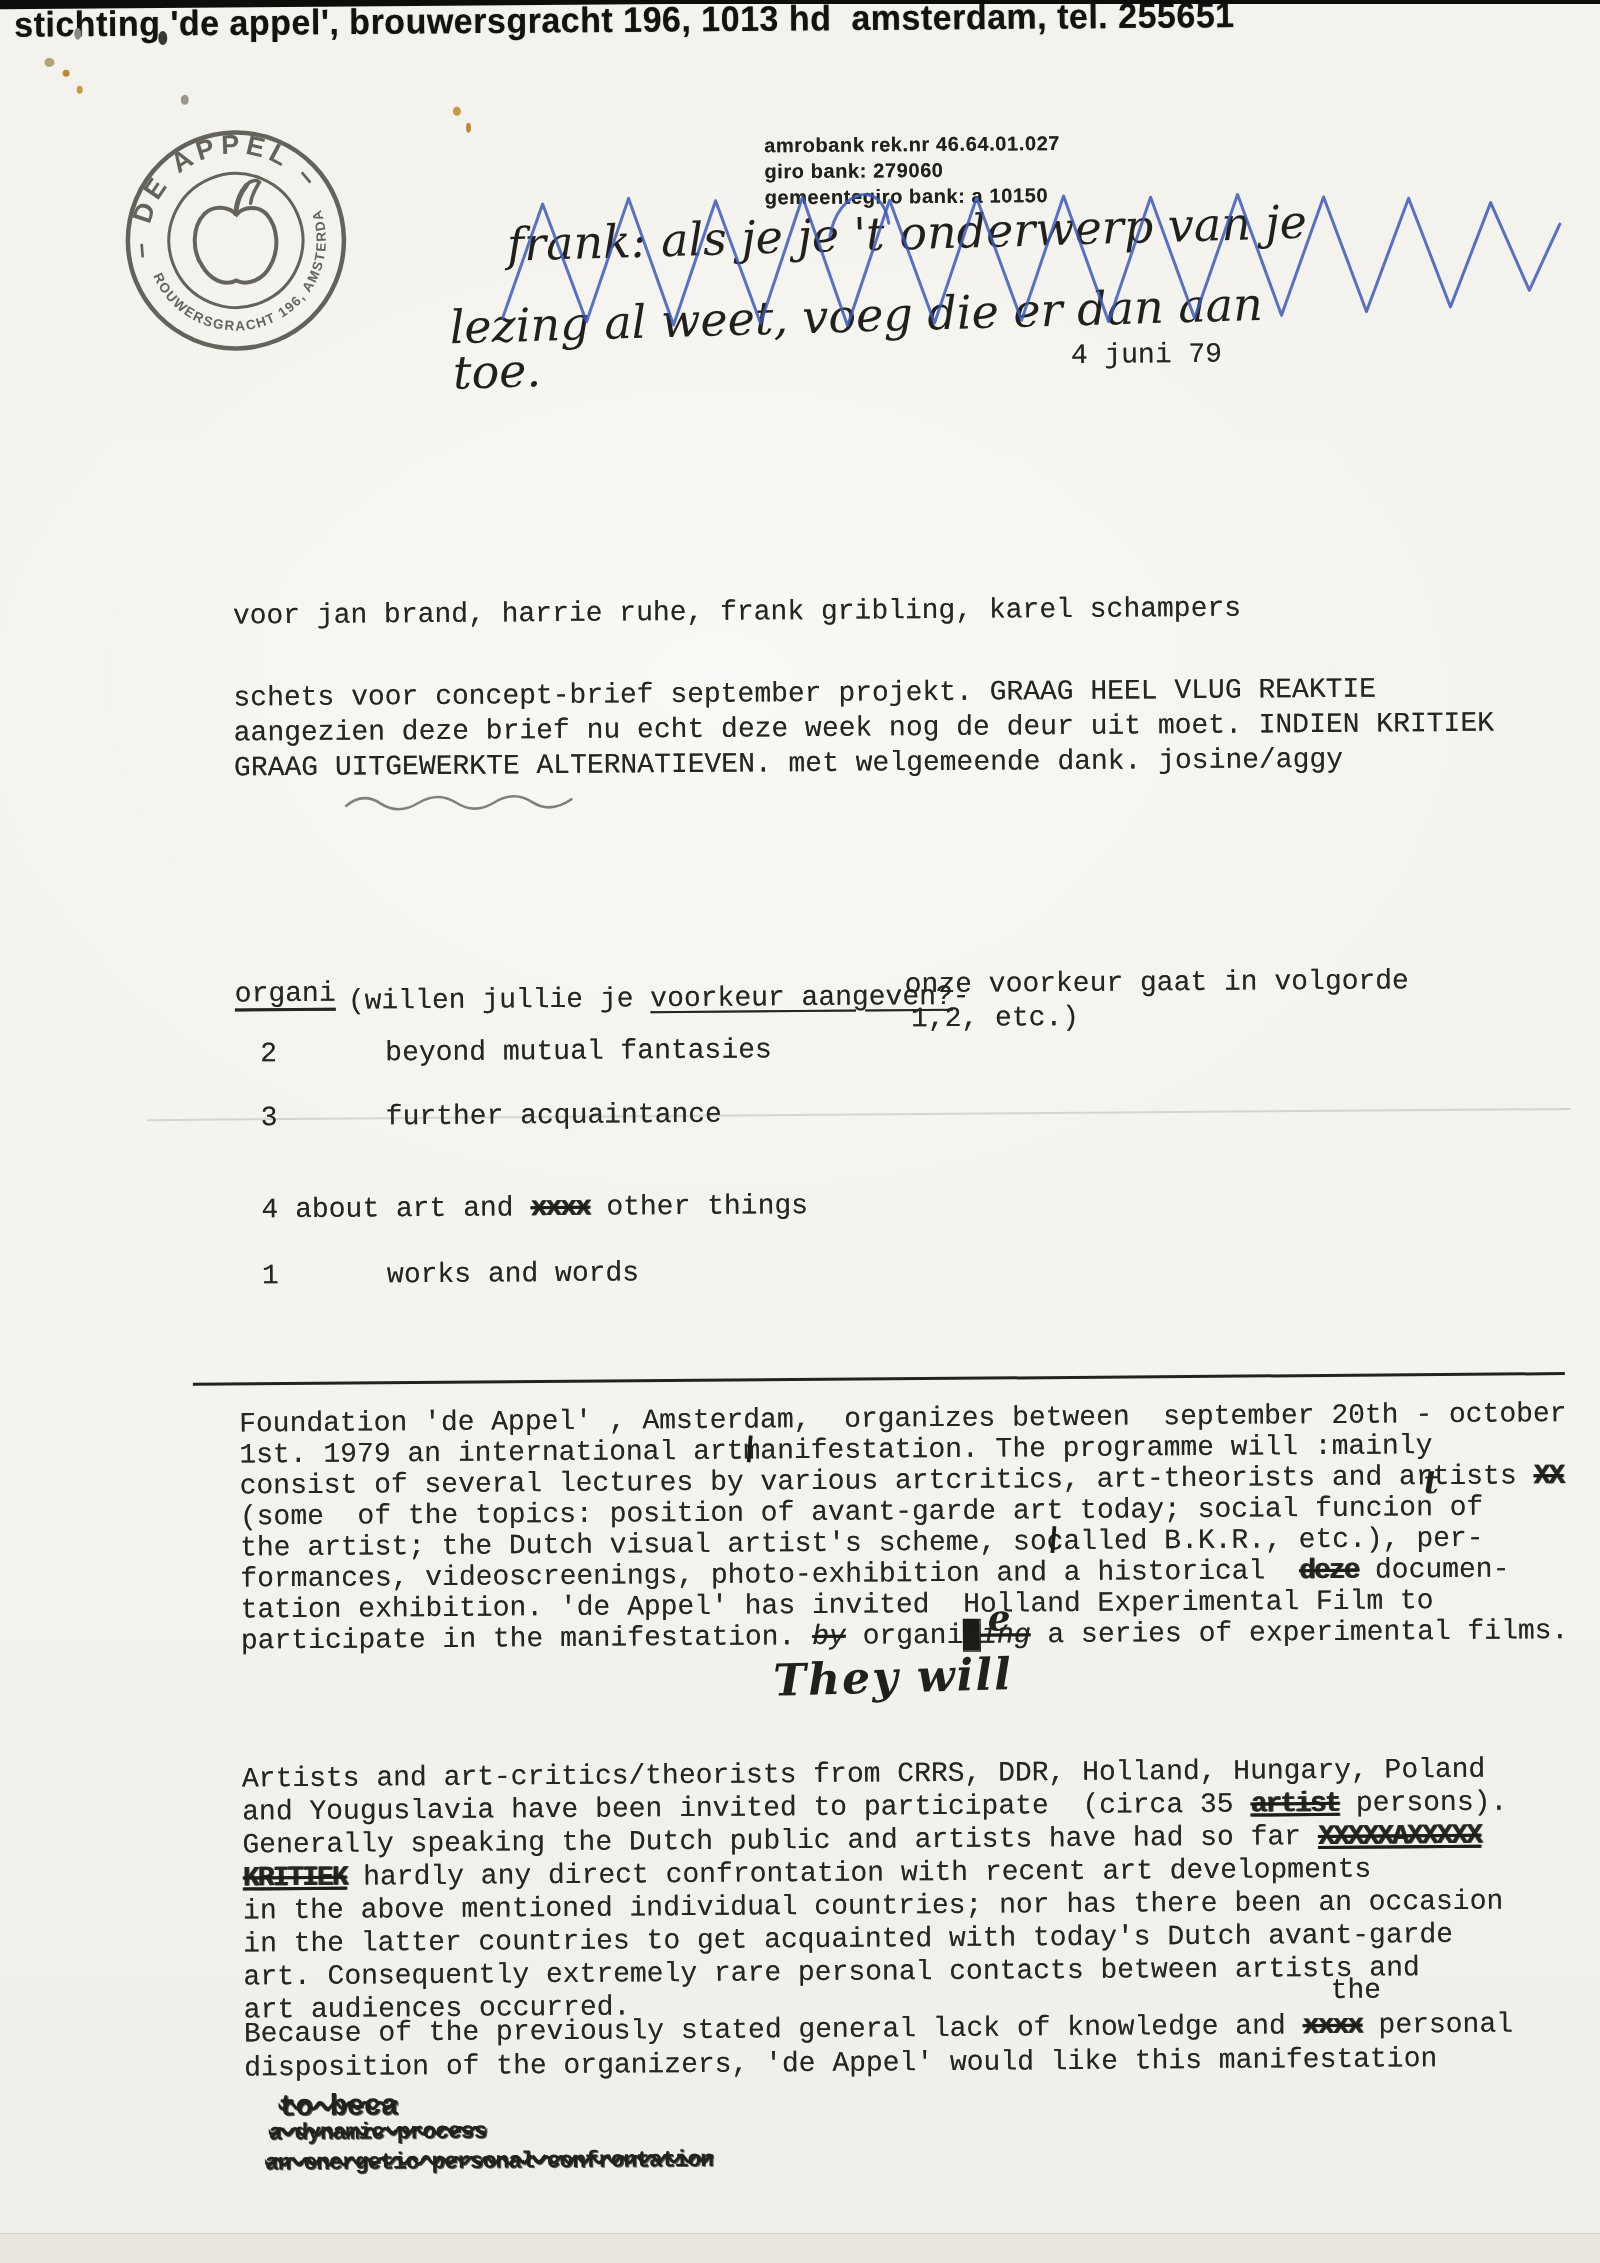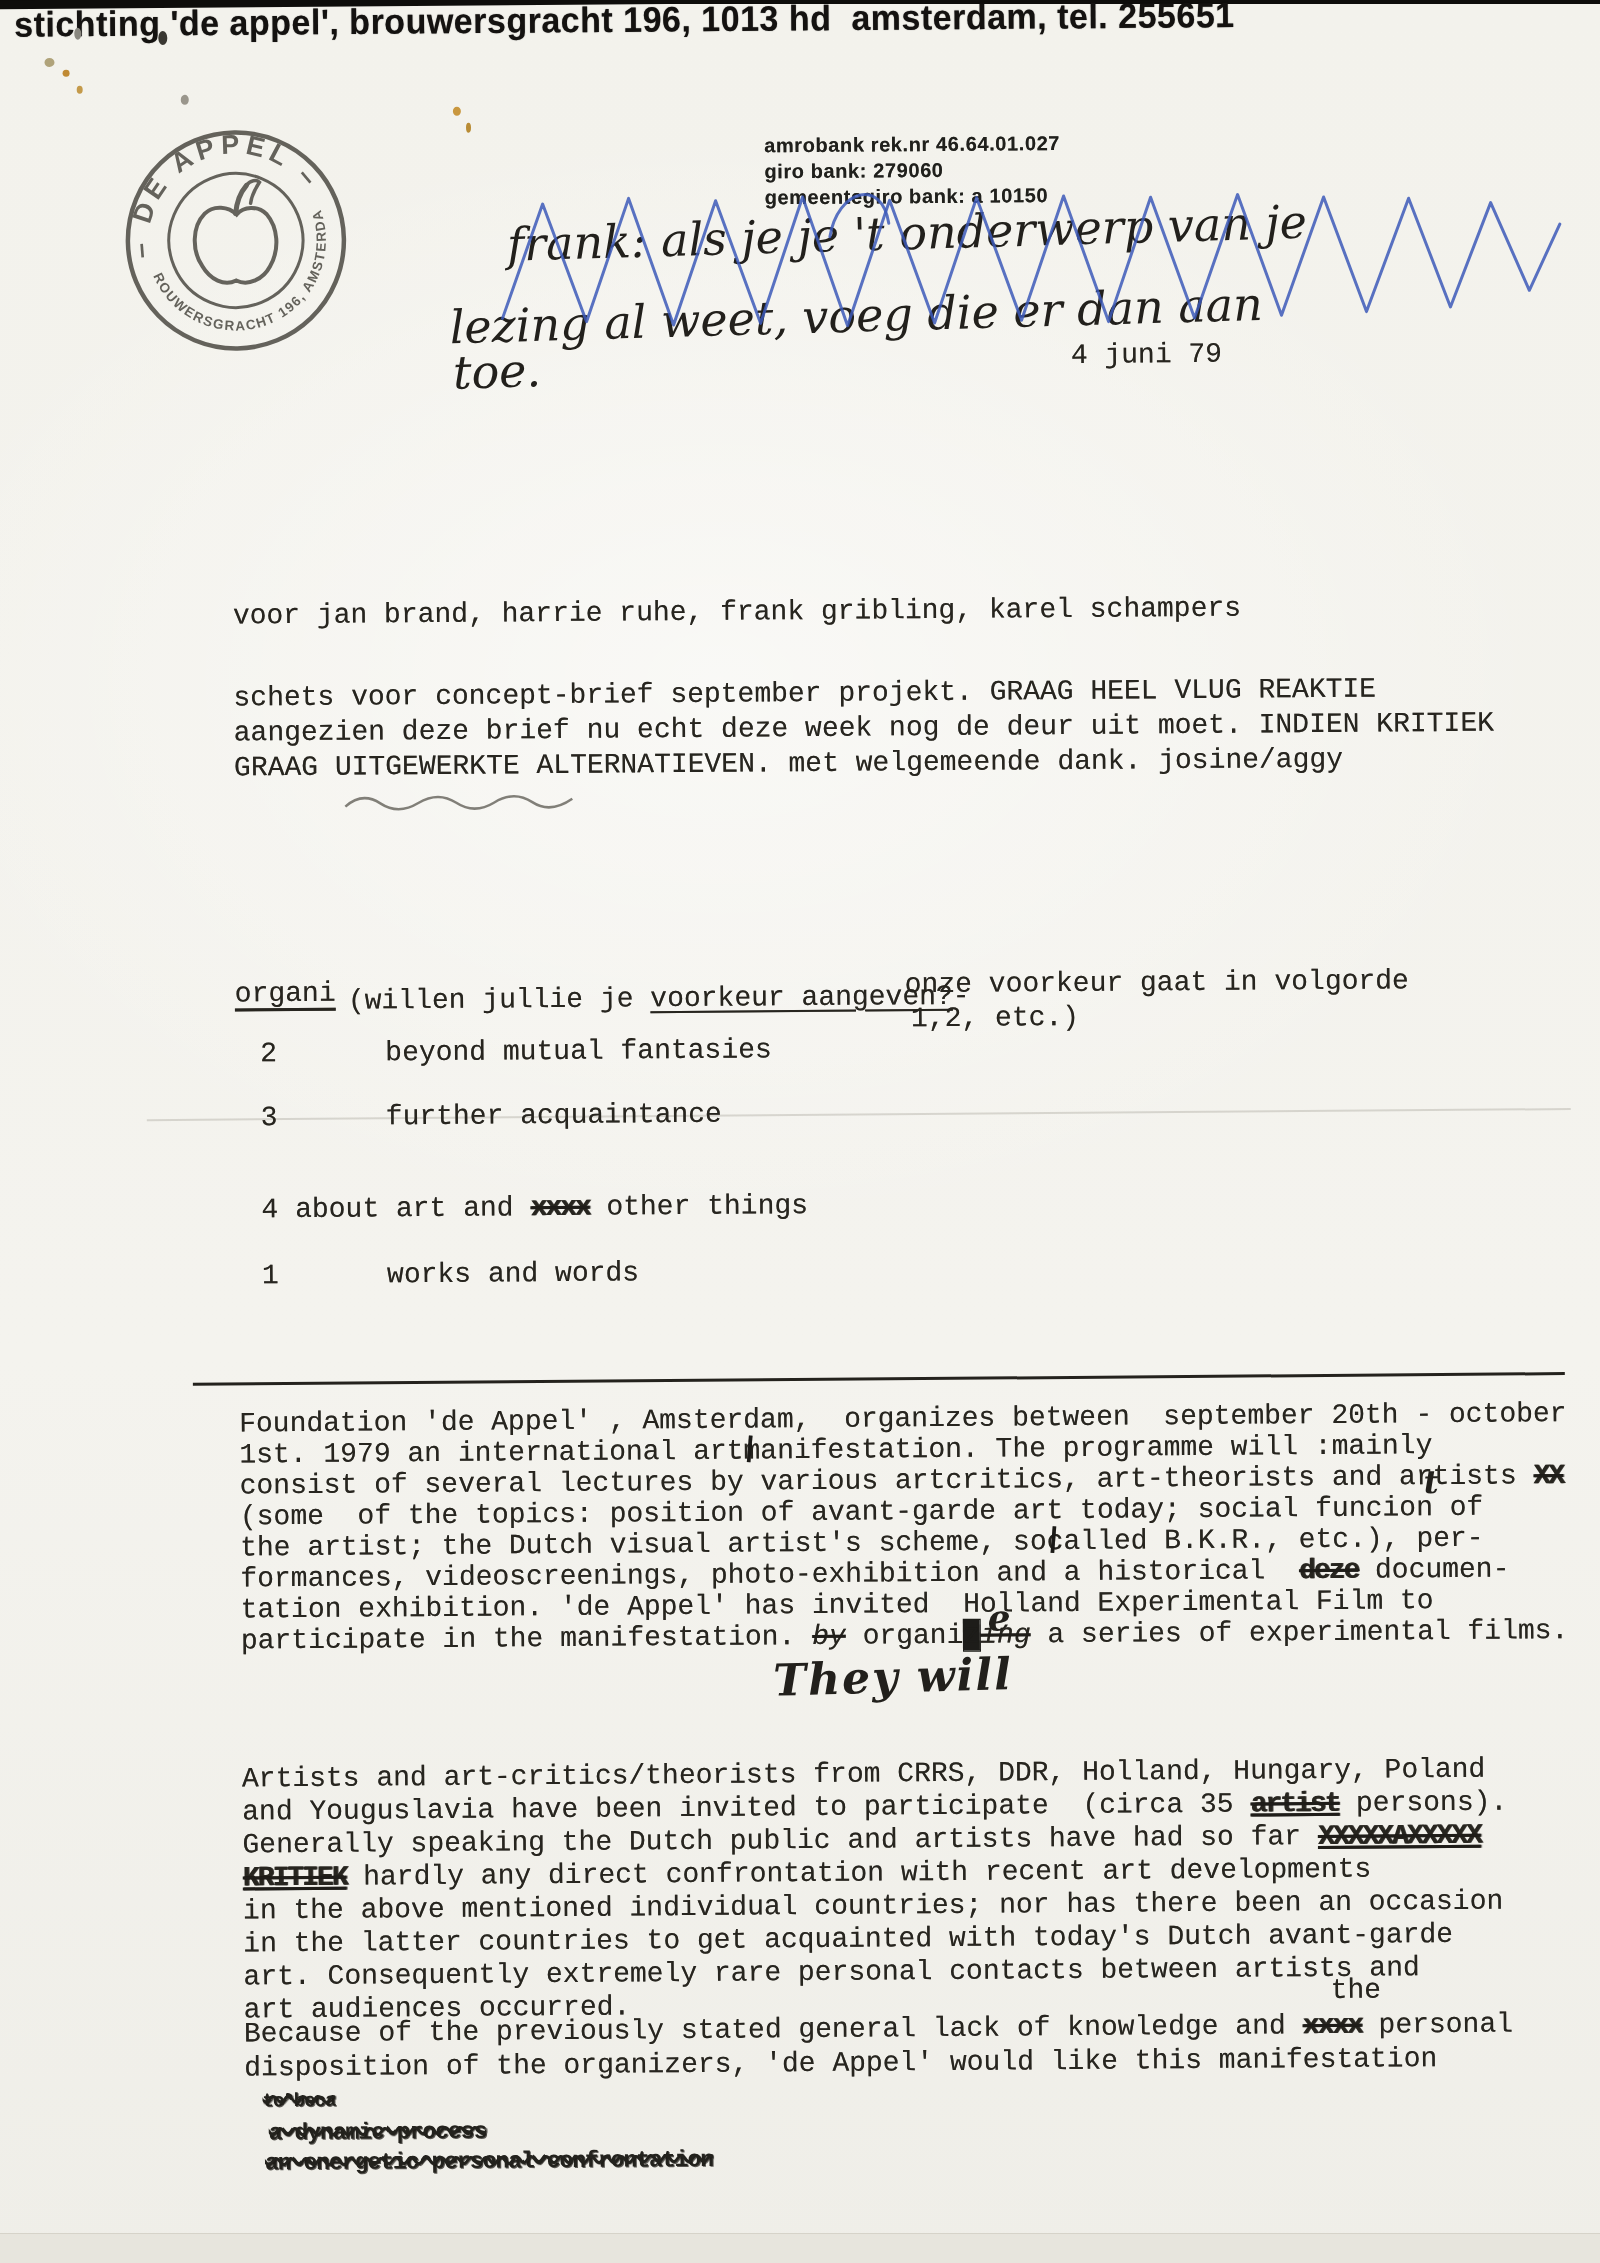--- a/index.html
+++ b/index.html
@@ -154,19 +154,19 @@
   <div class="tline" style="left:228px;top:1864px;"><span class="xover u">KRITIEK</span><span> hardly any direct confrontation with recent art developments</span></div>
   <div class="tline" style="left:228px;top:1897px;">in the above mentioned individual countries; nor has there been an occasion</div>
   <div class="tline" style="left:228px;top:1930px;">in the latter countries to get acquainted with today's Dutch avant-garde</div>
   <div class="tline" style="left:228px;top:1963px;">art. Consequently extremely rare personal contacts between artists and</div>
   <div class="tline" style="left:228px;top:1996px;">art audiences occurred.</div>
 
   <div class="tline" style="left:1315px;top:1985px;">the</div>
   <div class="tline" style="left:228px;top:2020px;"><span>Because of the previously stated general lack of knowledge and </span><span class="xover">xxxx</span><span> personal</span></div>
   <div class="tline" style="left:228px;top:2054px;">disposition of the organizers, 'de Appel' would like this manifestation</div>
 
-  <div class="tline" style="left:246px;top:2092px;font-size:19px;"><span class="scribbled">to beca</span></div>
+  <div class="tline" style="left:262px;top:2092px;font-size:30px;"><span class="scribbled">to beca</span></div>
   <div class="tline" style="left:252px;top:2122px;font-size:23px;"><span class="scribbled">a dynamic process</span></div>
   <div class="tline" style="left:248px;top:2152px;font-size:23px;"><span class="scribbled">an energetic personal confrontation</span></div>
 
 </div>
 
 <div class="bottomband"></div>
 
 </body></html>

